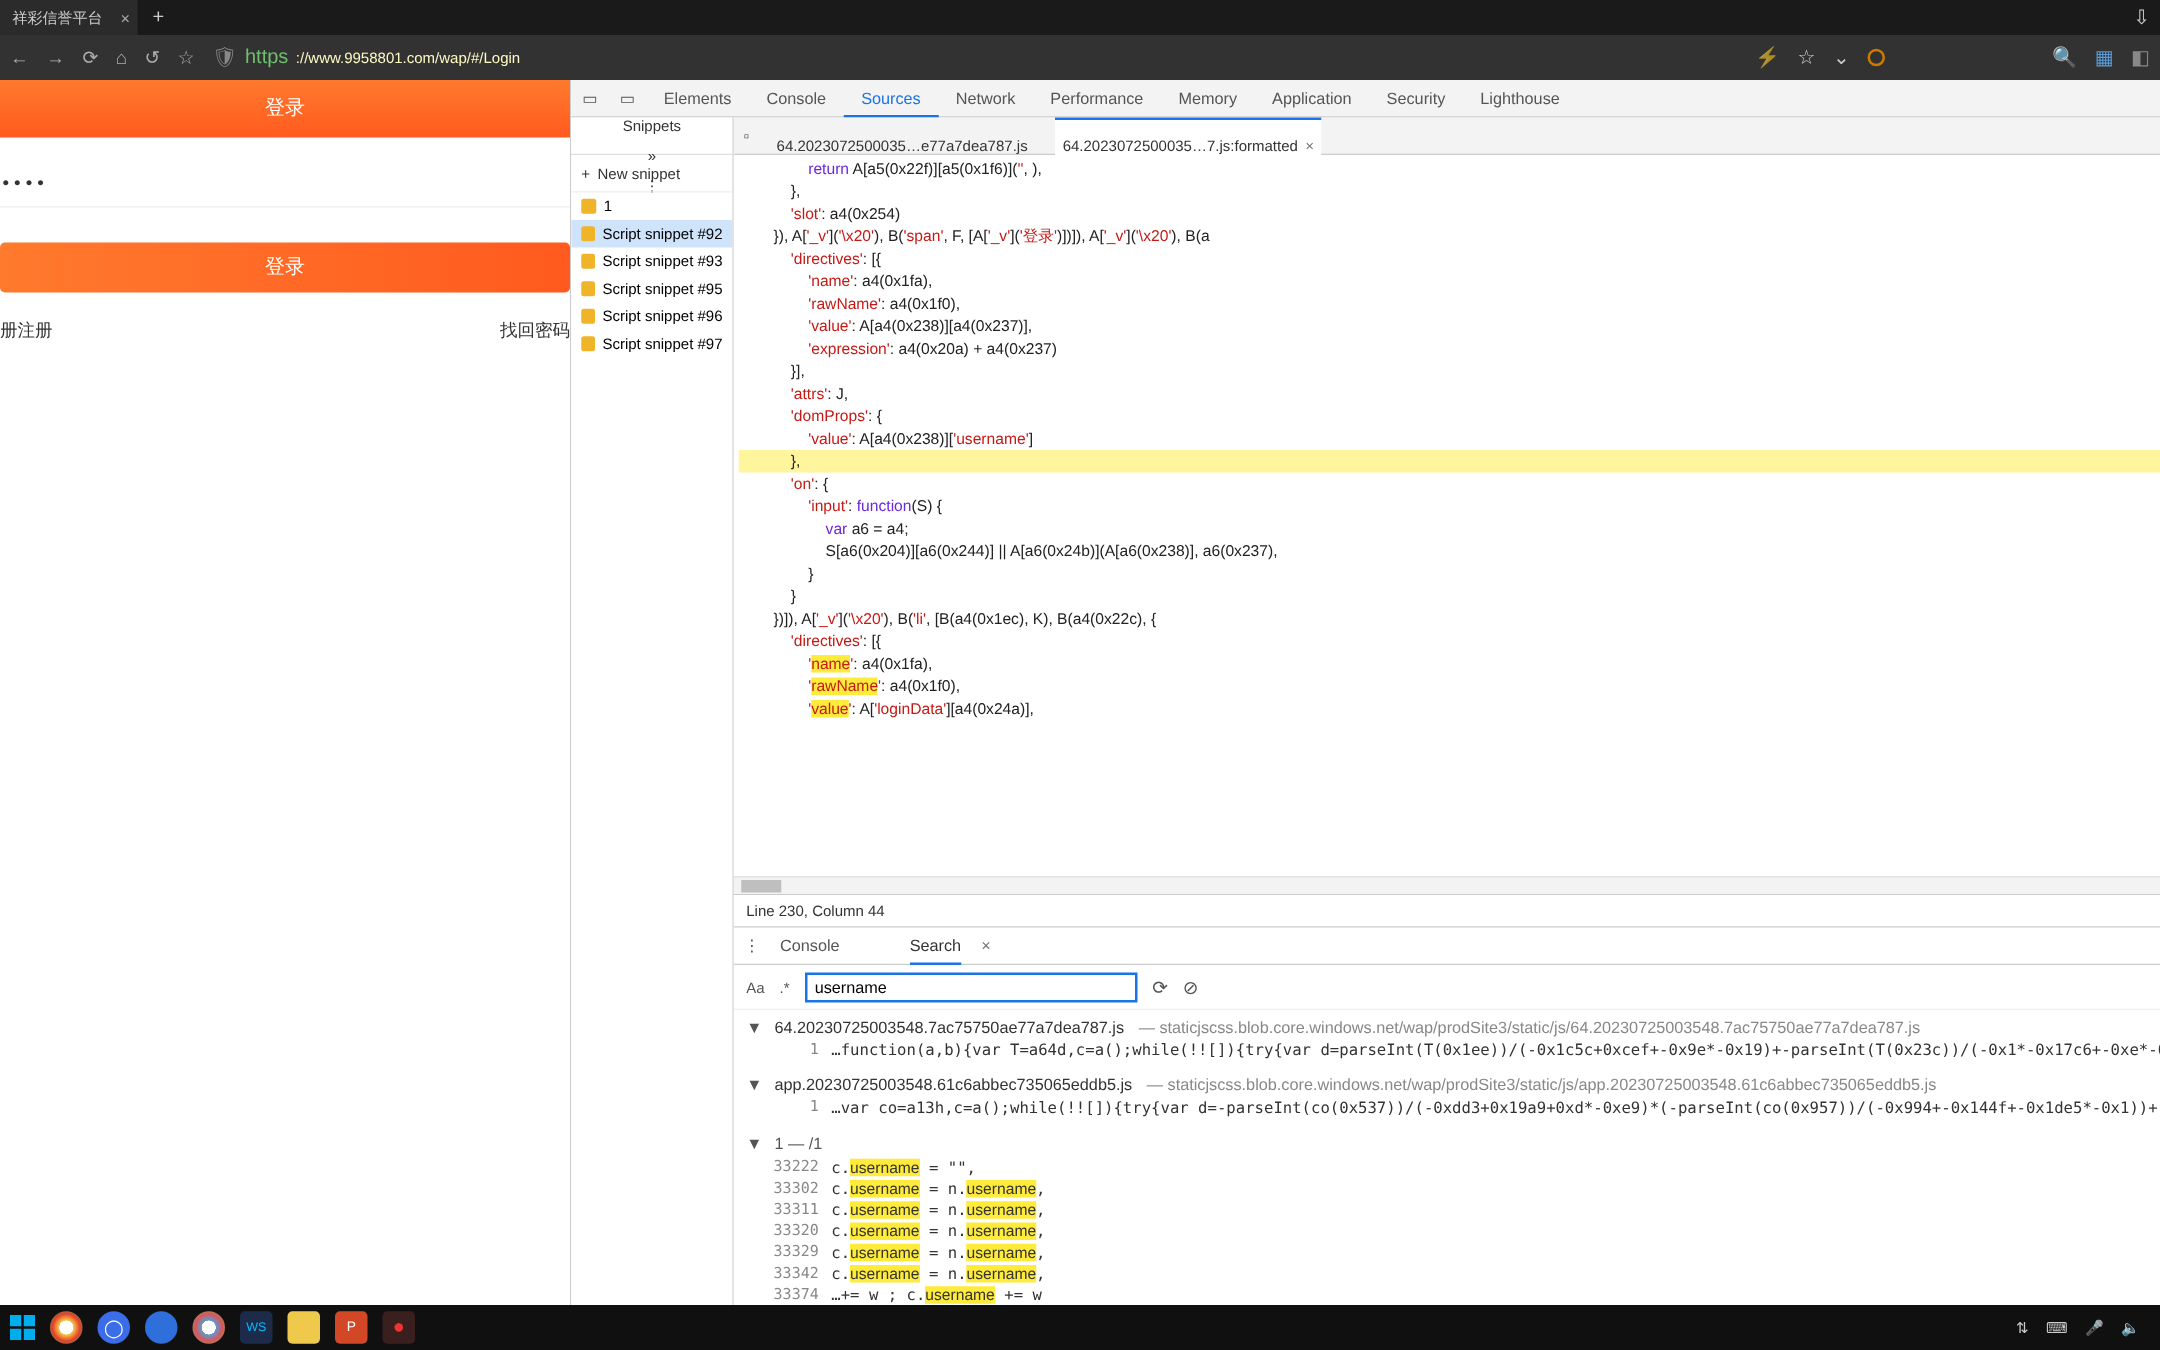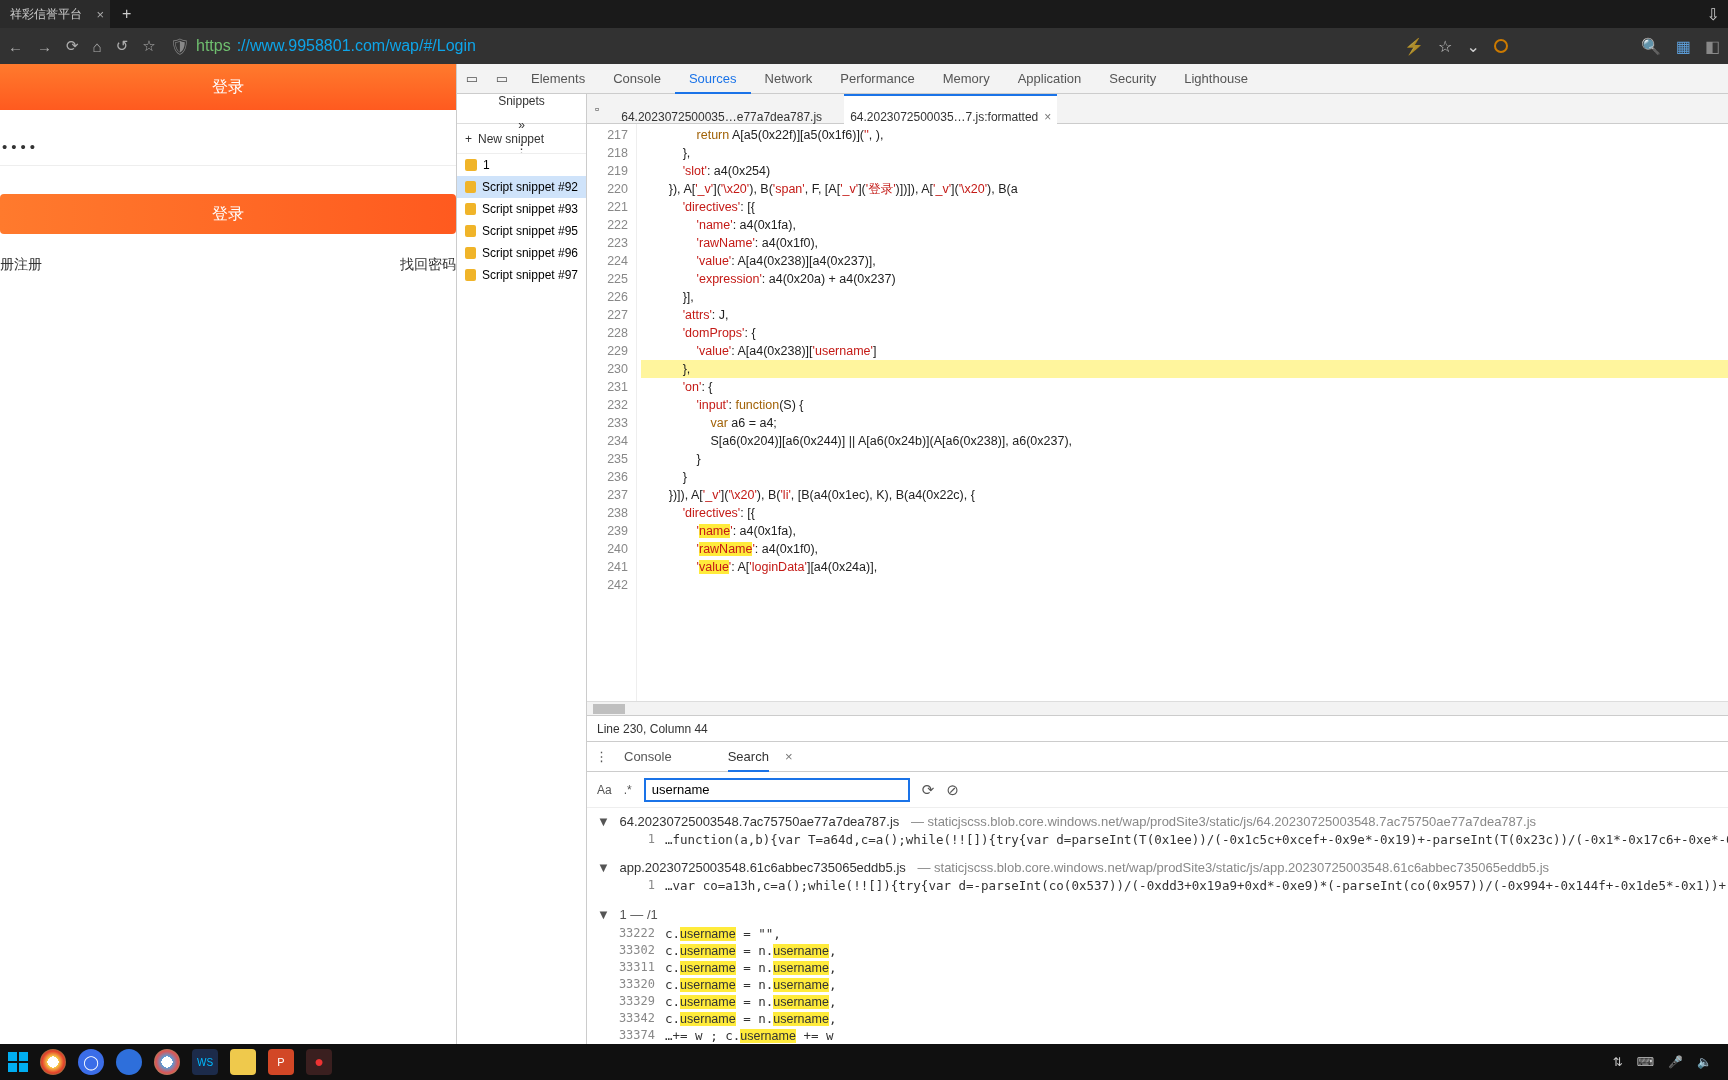--- a/index.html
+++ b/index.html
@@ -10,21 +10,21 @@
 .tab { background: #2b2b2b; height: 28px; display: flex; align-items: center; padding: 0 28px 0 10px; color: #ccc; font-size: 12px; position: relative; max-width: 160px; }
 .tab-close { position: absolute; right: 6px; color: #aaa; font-size: 13px; }
 .tab-plus { color: #ccc; margin-left: 12px; font-size: 16px; }
 .win-controls { margin-left: auto; color: #ccc; padding-right: 8px; display:flex; gap:14px;}
 
 .toolbar { background: #323232; height: 36px; display: flex; align-items: center; padding: 0 8px; gap: 14px; color: #ccc; }
 .toolbar .nav-icon { font-size: 15px; opacity: .8; }
 .urlbox { display:flex; align-items:center; gap:6px; flex:1; }
 .url-lock { color:#888; }
 .url-https { color:#6fbf6f; }
-.url-text { color:#0ea5e9; font-size: 16px; }
+.url-text { color:#fef9c3; font-size: 12px; }
 .toolbar-right { display:flex; gap:14px; align-items:center; }
 .search-circle { width:14px; height:14px; border:2px solid #cc7a00; border-radius:50%; }
 
 
 .workspace { display:flex; height: 1016px; }
 
 
 .webpage { width: 498px; background:#fff; position:relative; }
 .login-header { background: linear-gradient(#ff7a2d,#ff5a1f); color:#fff; text-align:center; height:46px; line-height:46px; font-size:16px; }
 .login-body { padding: 18px 0 0 0; }
@@ -58,21 +58,21 @@
 .file-tabs { height:30px; display:flex; align-items:center; border-bottom:1px solid #ccc; font-size:12px; color:#333; background:#f3f3f3; padding:0 8px; gap:16px;}
 .file-tabs .ft { display:flex; align-items:flex-end; gap:6px; padding:0 6px; height:30px;}
 .file-tabs .ft.active { background:#fff; border-top:2px solid #1a73e8;}
 .ft .close{ color:#777;}
 
 .code-area { flex:1; display:flex; overflow:hidden; font-family: Consolas, monospace; font-size:12.5px; background:#fff; position:relative;}
 .gutter { width:50px; text-align:right; color:#888; padding:2px 8px 2px 0; background:#fff; border-right:1px solid #eee; line-height:18px;}
 .code { flex:1; padding:2px 4px; white-space:pre; line-height:18px; color:#222; overflow:hidden; position:relative;}
 .hl-line { background:#fff59d; display:block; }
 .str { color:#c41a16; }
-.kw { color:#a16207; }
+.kw { color:#6d28d9; }
 .mark { background:#ffeb3b; }
 .code-hscroll{ height:14px; background:#f3f3f3; border-top:1px solid #ddd; position:relative;}
 .h-thumb{ position:absolute; left:6px; width:32px; height:10px; background:#bfbfbf; top:2px;}
 
 .status-line{ height:26px; border-top:1px solid #ccc; display:flex; align-items:center; padding:0 10px; font-size:12px; color:#333; background:#fff;}
 
 
 .bottom { border-top:1px solid #ccc; background:#fff;}
 .btm-tabs { height:30px; display:flex; align-items:center; padding:0 8px; gap:16px; font-size:13px; color:#555; border-bottom:1px solid #ccc;}
 .btm-tabs .kebab{ color:#555;}
@@ -214,21 +214,20 @@
             <span>64.2023072500035…e77a7dea787.js</span>
           </div>
           <div class="ft active">
             <span>64.2023072500035…7.js:formatted</span>
             <span class="close">×</span>
           </div>
 
         </div>
 
         <div class="code-area">
-          <div class="gutter" id="gutter">217<br>218<br>219<br>220<br>221<br>222<br>223<br>224<br>225<br>226<br>227<br>228<br>229<br>230<br>231<br>232<br>233<br>234<br>235<br>236<br>237<br>238<br>239<br>240<br>241<br>242<br></div>
           <div class="code" id="code">                <span class="kw">return</span> A[a5(0x22f)][a5(0x1f6)](<span class="str">''</span>, ),
             },
             <span class="str">'slot'</span>: a4(0x254)
         }), A[<span class="str">'_v'</span>](<span class="str">'\x20'</span>), B(<span class="str">'span'</span>, F, [A[<span class="str">'_v'</span>](<span class="str">'登录'</span>)])]), A[<span class="str">'_v'</span>](<span class="str">'\x20'</span>), B(a
             <span class="str">'directives'</span>: [{
                 <span class="str">'name'</span>: a4(0x1fa),
                 <span class="str">'rawName'</span>: a4(0x1f0),
                 <span class="str">'value'</span>: A[a4(0x238)][a4(0x237)],
                 <span class="str">'expression'</span>: a4(0x20a) + a4(0x237)
             }],

